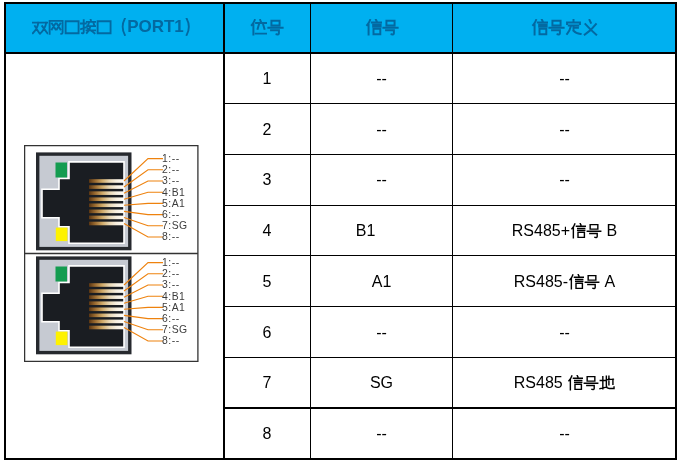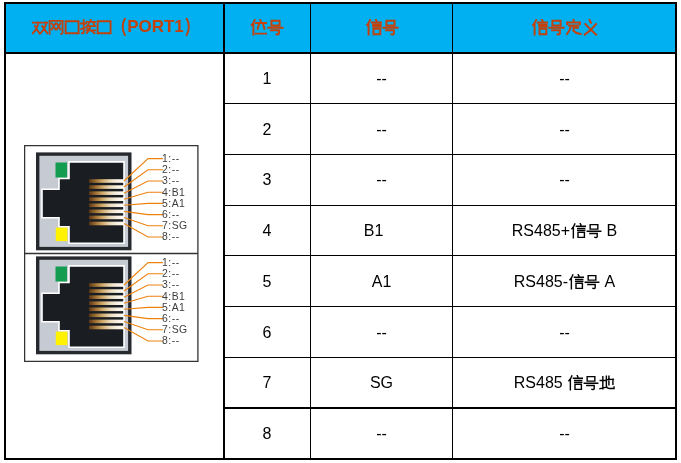--- a/index.html
+++ b/index.html
@@ -1,18 +1,18 @@
 <!DOCTYPE html>
 <html><head><meta charset="utf-8">
 <style>
 html,body{margin:0;padding:0;background:#fff;}
 #page{position:relative;width:681px;height:463px;font-family:"Liberation Sans",sans-serif;overflow:hidden;}
 .ln{position:absolute;background:#000;}
 .cell{position:absolute;display:flex;align-items:center;justify-content:center;color:#000;font-size:16px;white-space:nowrap;}
-.hdr{color:#c2410c;font-weight:bold;}
+.hdr{color:#0369a1;font-weight:bold;}
 .hz{display:inline-block;vertical-align:-2.5px;}
 .hz svg{display:block;}
 .g{fill:none;stroke:currentColor;stroke-width:8.8;stroke-linecap:square;stroke-linejoin:miter;}
 .gb{fill:none;stroke:currentColor;stroke-width:11.5;stroke-linecap:square;stroke-linejoin:miter;}
 </style></head>
 <body>
 <div id="page">
 <svg width="0" height="0" style="position:absolute">
 <defs>
 <g id="g-shuang">
@@ -170,21 +170,21 @@
 <div class="cell" style="left:224px;top:155.4px;width:86px;height:50px;">3</div>
 <div class="cell" style="left:224px;top:206.1px;width:86px;height:50px;">4</div>
 <div class="cell" style="left:224px;top:256.8px;width:86px;height:50px;">5</div>
 <div class="cell" style="left:224px;top:307.5px;width:86px;height:50px;">6</div>
 <div class="cell" style="left:224px;top:358.2px;width:86px;height:50px;">7</div>
 <div class="cell" style="left:224px;top:408.9px;width:86px;height:50px;">8</div>
 
 <div class="cell" style="left:311px;top:54.0px;width:141px;height:50px;">--</div>
 <div class="cell" style="left:311px;top:104.7px;width:141px;height:50px;">--</div>
 <div class="cell" style="left:311px;top:155.4px;width:141px;height:50px;">--</div>
-<div class="cell" style="left:303px;top:206.1px;width:141px;height:50px;">B1</div>
+<div class="cell" style="left:295px;top:206.1px;width:141px;height:50px;">B1</div>
 <div class="cell" style="left:311px;top:256.8px;width:141px;height:50px;">A1</div>
 <div class="cell" style="left:311px;top:307.5px;width:141px;height:50px;">--</div>
 <div class="cell" style="left:311px;top:358.2px;width:141px;height:50px;text-align:right;">SG</div>
 <div class="cell" style="left:311px;top:408.9px;width:141px;height:50px;">--</div>
 
 <div class="cell" style="left:453px;top:54.0px;width:223px;height:50px;">--</div>
 <div class="cell" style="left:453px;top:104.7px;width:223px;height:50px;">--</div>
 <div class="cell" style="left:453px;top:155.4px;width:223px;height:50px;">--</div>
 <div class="cell" style="left:453px;top:206.1px;width:223px;height:50px;">RS485+<span class="hz" style="width:16px;height:16px">
         <svg width="16" height="16" viewBox="0 0 100 100" class="g">

